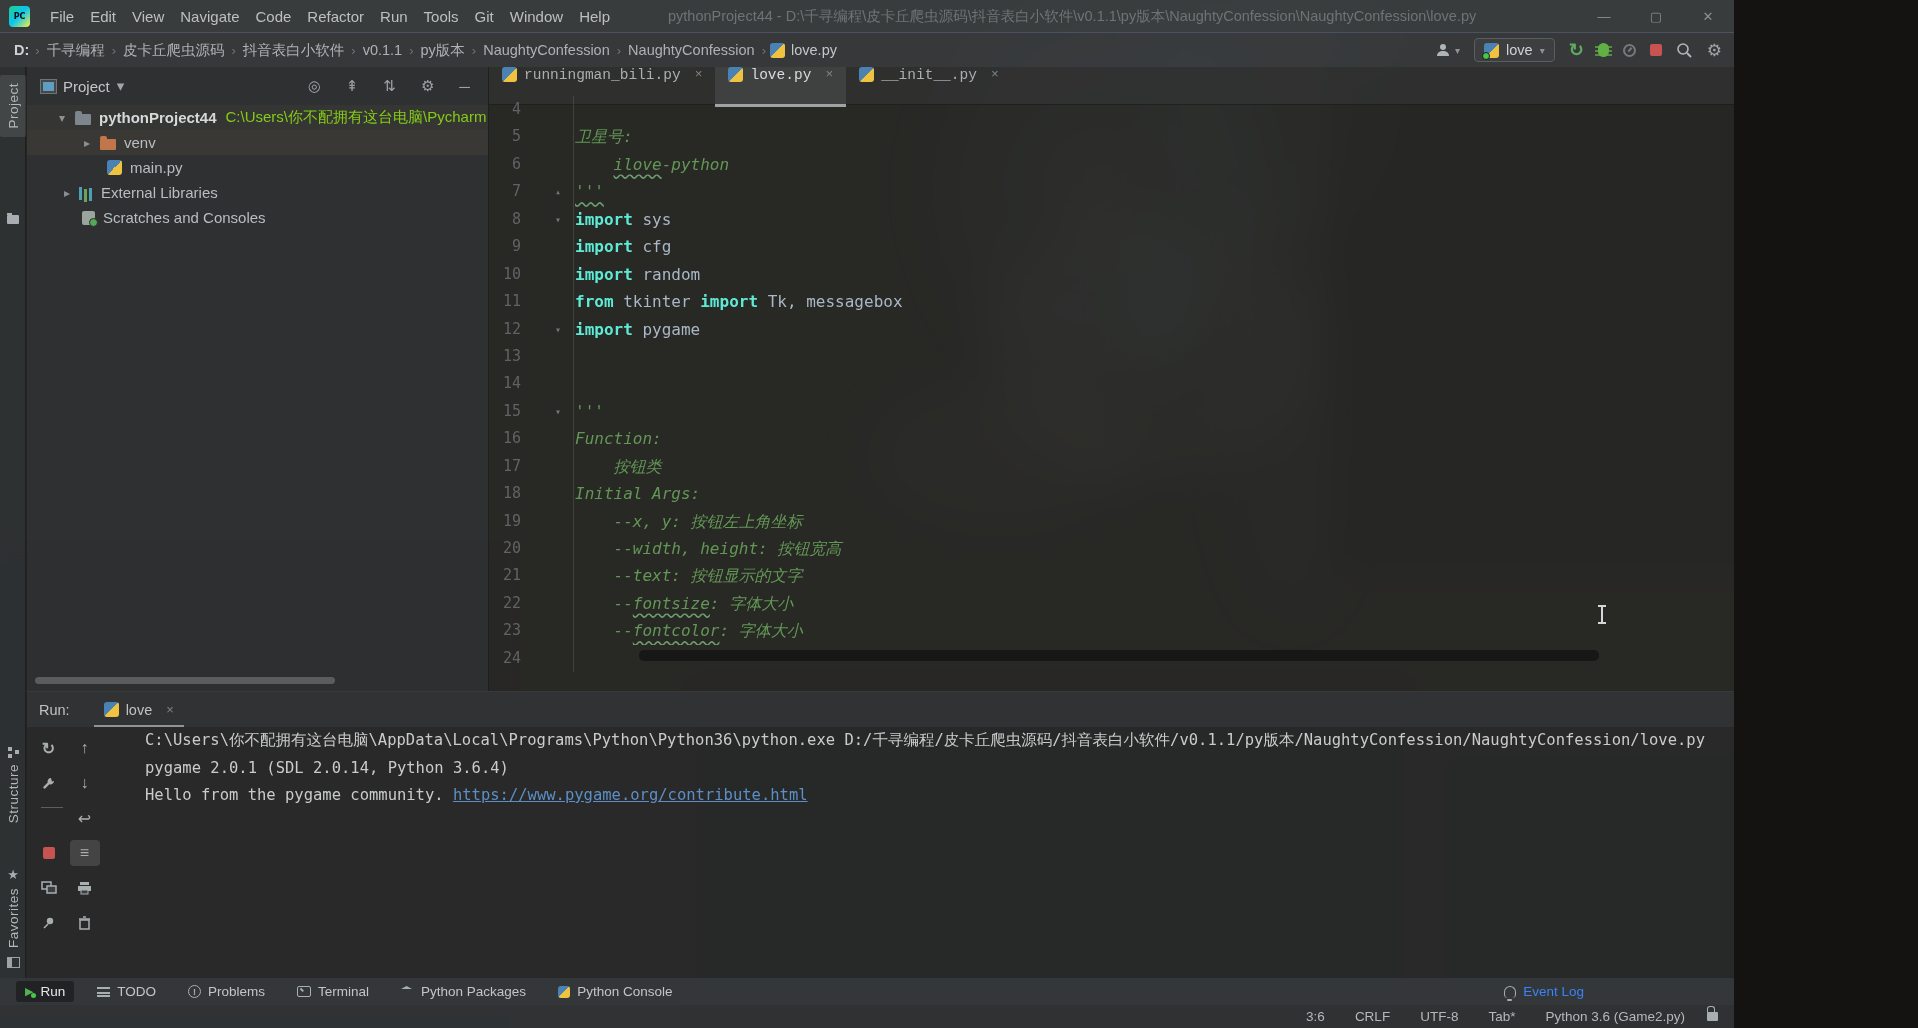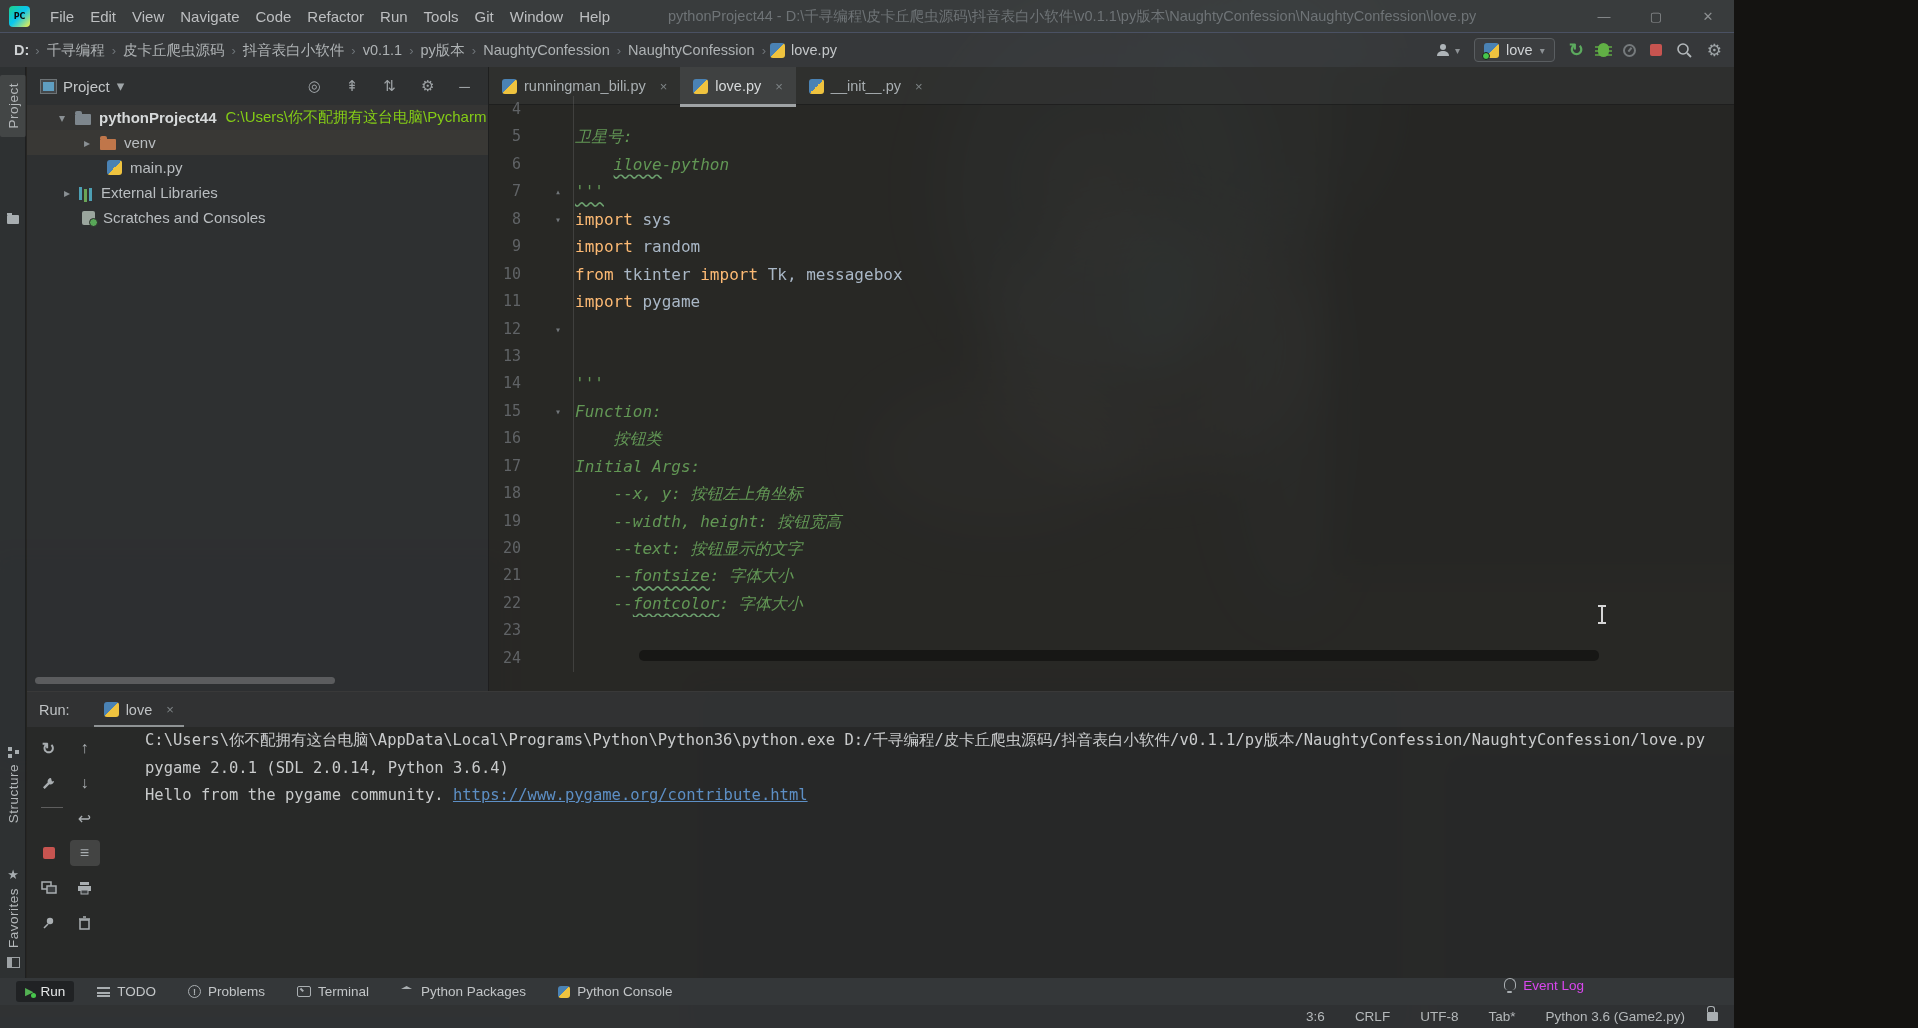--- a/index.html
+++ b/index.html
@@ -87,35 +87,35 @@
   .tree{font-size:15px;color:#b9bdc0;}
   .trow{height:25px;display:flex;align-items:center;white-space:nowrap;overflow:hidden;}
   .trow .lbl{margin-left:8px;}
   .trow .path{color:#84cc16;margin-left:9px;}
   .trow.rootrow .lbl{font-weight:bold;color:#d6d9da;}
   .hscroll{position:absolute;border-radius:4px;background:rgba(255,255,255,.22);}
 
   
   .editor{position:absolute;left:489px;top:67px;width:1429px;height:624px;z-index:3;background:rgba(40,40,38,.84);}
   .tabsbar{position:absolute;left:0;top:0;width:100%;height:38px;background:rgba(52,54,55,.55);box-shadow:inset 0 -1px rgba(0,0,0,.35);display:flex;}
-  .tab{display:flex;align-items:center;gap:7px;padding:0 13px;font-size:14.5px;color:#a9afb2;position:relative;}
+  .tab{display:flex;align-items:flex-start;gap:7px;padding:0 13px;font-size:14.5px;color:#a9afb2;position:relative;font-family:Liberation Mono, monospace;}
   .tab.active{background:rgba(84,87,88,.45);color:#d7dadb;}
   .tab.active::after{content:'';position:absolute;left:0;right:0;bottom:-2px;height:3px;background:#9fa3a5;}
   .inspect{position:absolute;right:14px;top:44px;display:flex;align-items:center;gap:8px;font-size:14px;color:#c2c6c8;}
   .inspect .warn{color:#d8a343;font-size:14px;}
   .inspect .ok{color:#55a05a;font-size:14px;letter-spacing:-6px;margin-right:5px;}
   .inspect .nav{color:#9b9fa2;font-size:12px;margin-left:4px;}
   .gutter{position:absolute;left:0;top:29px;width:85px;border-right:1px solid rgba(110,110,110,.35);}
   .gnum{height:27.45px;line-height:27.45px;text-align:right;padding-right:52px;
         font-family:"DejaVu Sans Mono",monospace;font-size:15px;color:#606366;position:relative;}
   .gnum .fold{position:absolute;right:12px;top:0;color:#71767a;font-size:10px;}
   .codewrap{position:absolute;left:86px;top:29px;right:20px;overflow:hidden;}
   .cline{height:27.45px;line-height:27.45px;white-space:pre;
          font-family:"DejaVu Sans Mono",monospace;font-size:16px;color:#a9b7c6;}
-  .c-kw{color:#fdba74;}
+  .c-kw{color:#5eead4;font-weight:bold;}
   .c-pl{color:#a9b7c6;}
   .c-doc{color:#629755;font-style:italic;}
   .c-wavy{text-decoration:underline;text-decoration-style:wavy;text-decoration-color:#6ca06e;text-underline-offset:4px;}
   .ed-hscroll{position:absolute;left:150px;top:583px;width:960px;height:11px;border-radius:5px;background:rgba(10,10,10,.55);z-index:6;}
   .errstripe{position:absolute;right:0;top:38px;width:15px;bottom:0;background:rgba(30,30,30,.25);}
   .mark{position:absolute;right:3px;width:9px;height:4px;background:#a9a050;border-radius:1px;}
   .ibeam{position:absolute;left:1112px;top:539px;width:2px;height:17px;background:#d6d6d6;z-index:7;}
   .ibeam::before,.ibeam::after{content:'';position:absolute;left:-3px;width:8px;height:2px;background:#d6d6d6;}
   .ibeam::before{top:-1px;} .ibeam::after{bottom:-1px;}
 
@@ -150,21 +150,21 @@
   .twb .play::after{content:'';position:absolute;right:-3px;bottom:0;width:5px;height:5px;border-radius:50%;background:#47c74c;}
   .ic-todo{width:13px;height:10px;border-top:2px solid #a9aeb1;border-bottom:2px solid #a9aeb1;position:relative;}
   .ic-todo::before{content:'';position:absolute;left:0;top:3px;width:13px;height:2px;background:#a9aeb1;}
   .ic-problem{width:13px;height:13px;border-radius:50%;border:1.5px solid #a9aeb1;color:#a9aeb1;
               font-size:9px;display:flex;align-items:center;justify-content:center;font-weight:bold;}
   .ic-term{width:14px;height:11px;border:1.5px solid #a9aeb1;border-radius:2px;position:relative;}
   .ic-term::before{content:'';position:absolute;left:2px;top:2px;width:4px;height:1.5px;background:#a9aeb1;transform:rotate(45deg);}
   .ic-pkg{width:13px;height:13px;position:relative;}
   .ic-pkg::before{content:'';position:absolute;left:0;top:1px;width:11px;height:3px;background:#a9aeb1;
      clip-path:polygon(50% 0,100% 100%,0 100%);box-shadow:0 4px 0 #a9aeb1,0 8px 0 #a9aeb1;}
-  .eventlog{position:absolute;right:150px;top:978px;height:27px;display:flex;gap:7px;font-size:13.5px;color:#d946ef;z-index:6;}
+  .eventlog{position:absolute;right:150px;top:978px;height:27px;display:flex;align-items:center;gap:7px;font-size:13.5px;color:#3b82f6;z-index:6;}
   .statusbar{position:absolute;left:0;top:1005px;width:100%;height:23px;z-index:5;
              background:rgba(48,51,53,.95);display:flex;align-items:center;justify-content:flex-end;
              font-size:13.5px;color:#b4b8ba;gap:30px;padding-right:16px;}
   .ic-bell{width:12px;height:12px;border:1.5px solid #a9aeb1;border-radius:50% 50% 4px 4px;border-bottom:none;position:relative;}
   .ic-bell::after{content:'';position:absolute;left:2px;bottom:-3px;width:5px;height:2px;background:#a9aeb1;border-radius:1px;}
   .ic-lock{width:11px;height:9px;background:#a9aeb1;border-radius:1px;position:relative;margin-left:-8px;}
   .ic-lock::before{content:'';position:absolute;left:0px;top:-6px;width:6px;height:5px;border:1.5px solid #a9aeb1;border-bottom:none;border-radius:3px 3px 0 0;}
 </style>
 </head>
 <body>
@@ -367,20 +367,21 @@
         <div class="gnum">22</div>
         <div class="gnum">23</div>
         <div class="gnum">24</div>
       </div>
     <div class="codewrap">
         <div class="cline"></div>
         <div class="cline"><span class="c-doc">卫星号:</span></div>
         <div class="cline"><span class="c-doc">    </span><span class="c-doc c-wavy">ilove</span><span class="c-doc">-python</span></div>
         <div class="cline"><span class="c-doc c-wavy">'''</span></div>
         <div class="cline"><span class="c-kw">import</span><span class="c-pl"> sys</span></div>
+        <div class="cline"><span class="c-kw">import</span><span class="c-pl"> cfg</span></div>
         <div class="cline"><span class="c-kw">import</span><span class="c-pl"> random</span></div>
         <div class="cline"><span class="c-kw">from</span><span class="c-pl"> tkinter </span><span class="c-kw">import</span><span class="c-pl"> Tk, messagebox</span></div>
         <div class="cline"><span class="c-kw">import</span><span class="c-pl"> pygame</span></div>
         <div class="cline"></div>
         <div class="cline"></div>
         <div class="cline"><span class="c-doc">'''</span></div>
         <div class="cline"><span class="c-doc">Function:</span></div>
         <div class="cline"><span class="c-doc">    按钮类</span></div>
         <div class="cline"><span class="c-doc">Initial Args:</span></div>
         <div class="cline"><span class="c-doc">    --x, y: 按钮左上角坐标</span></div>

